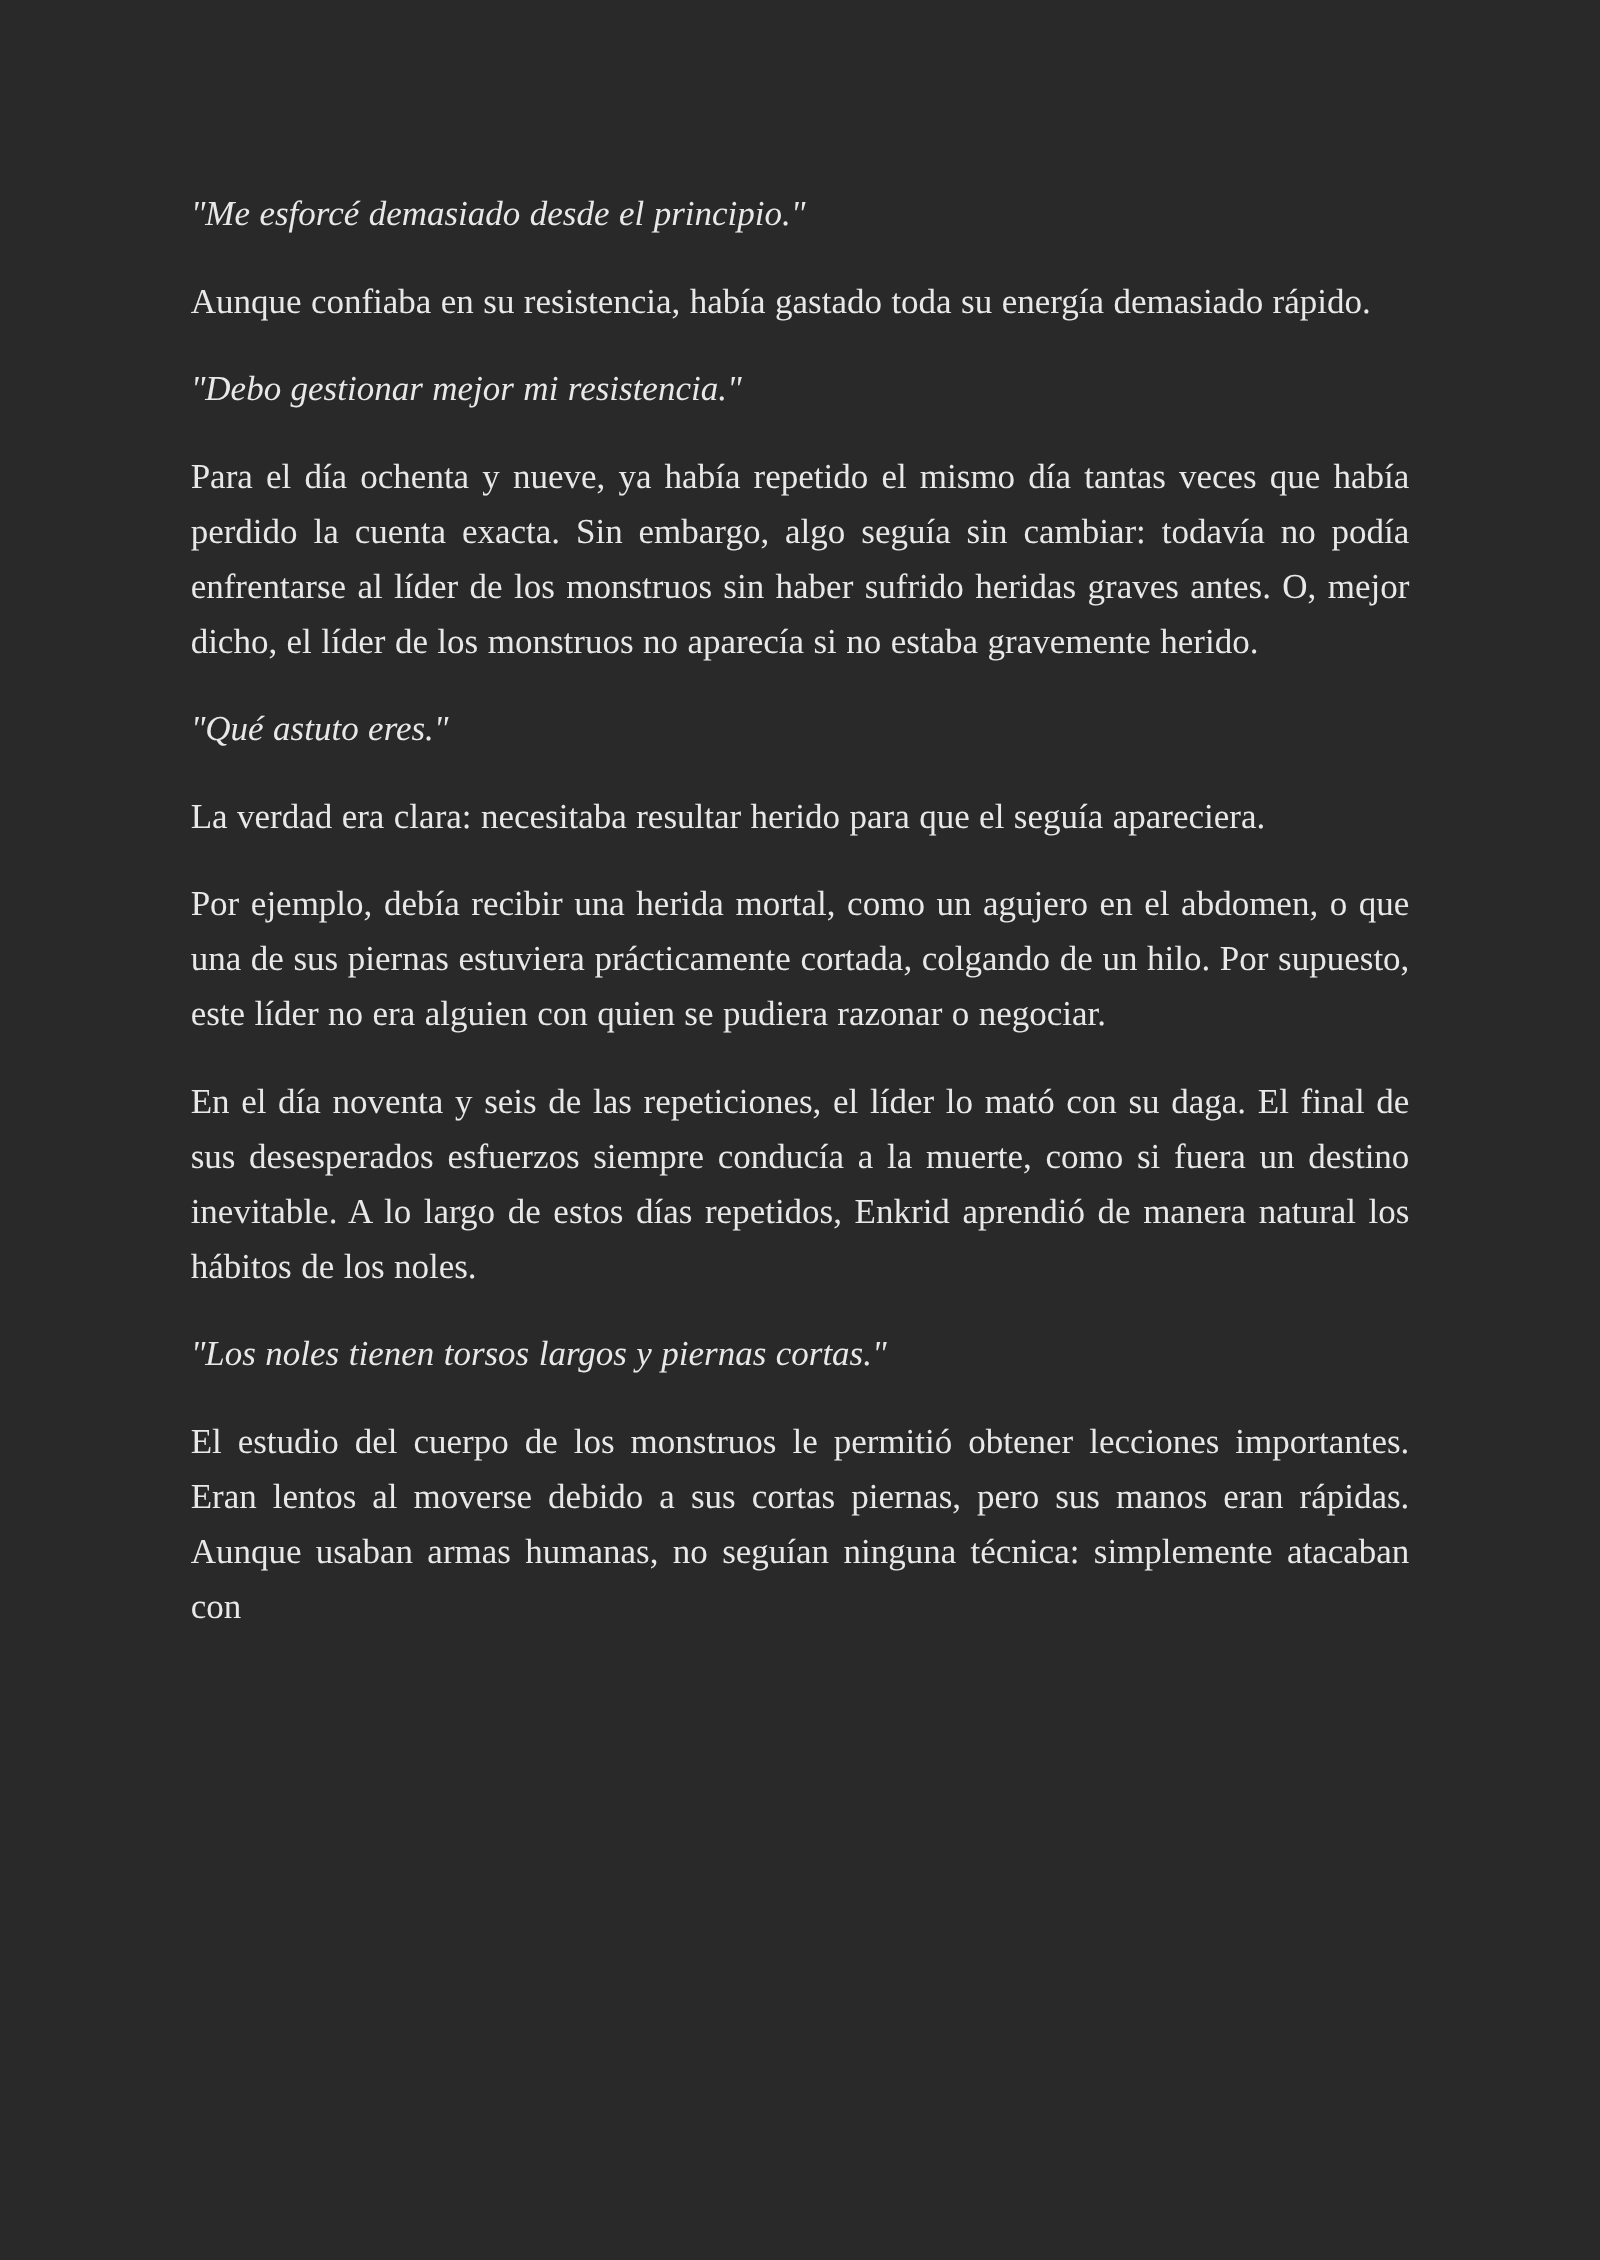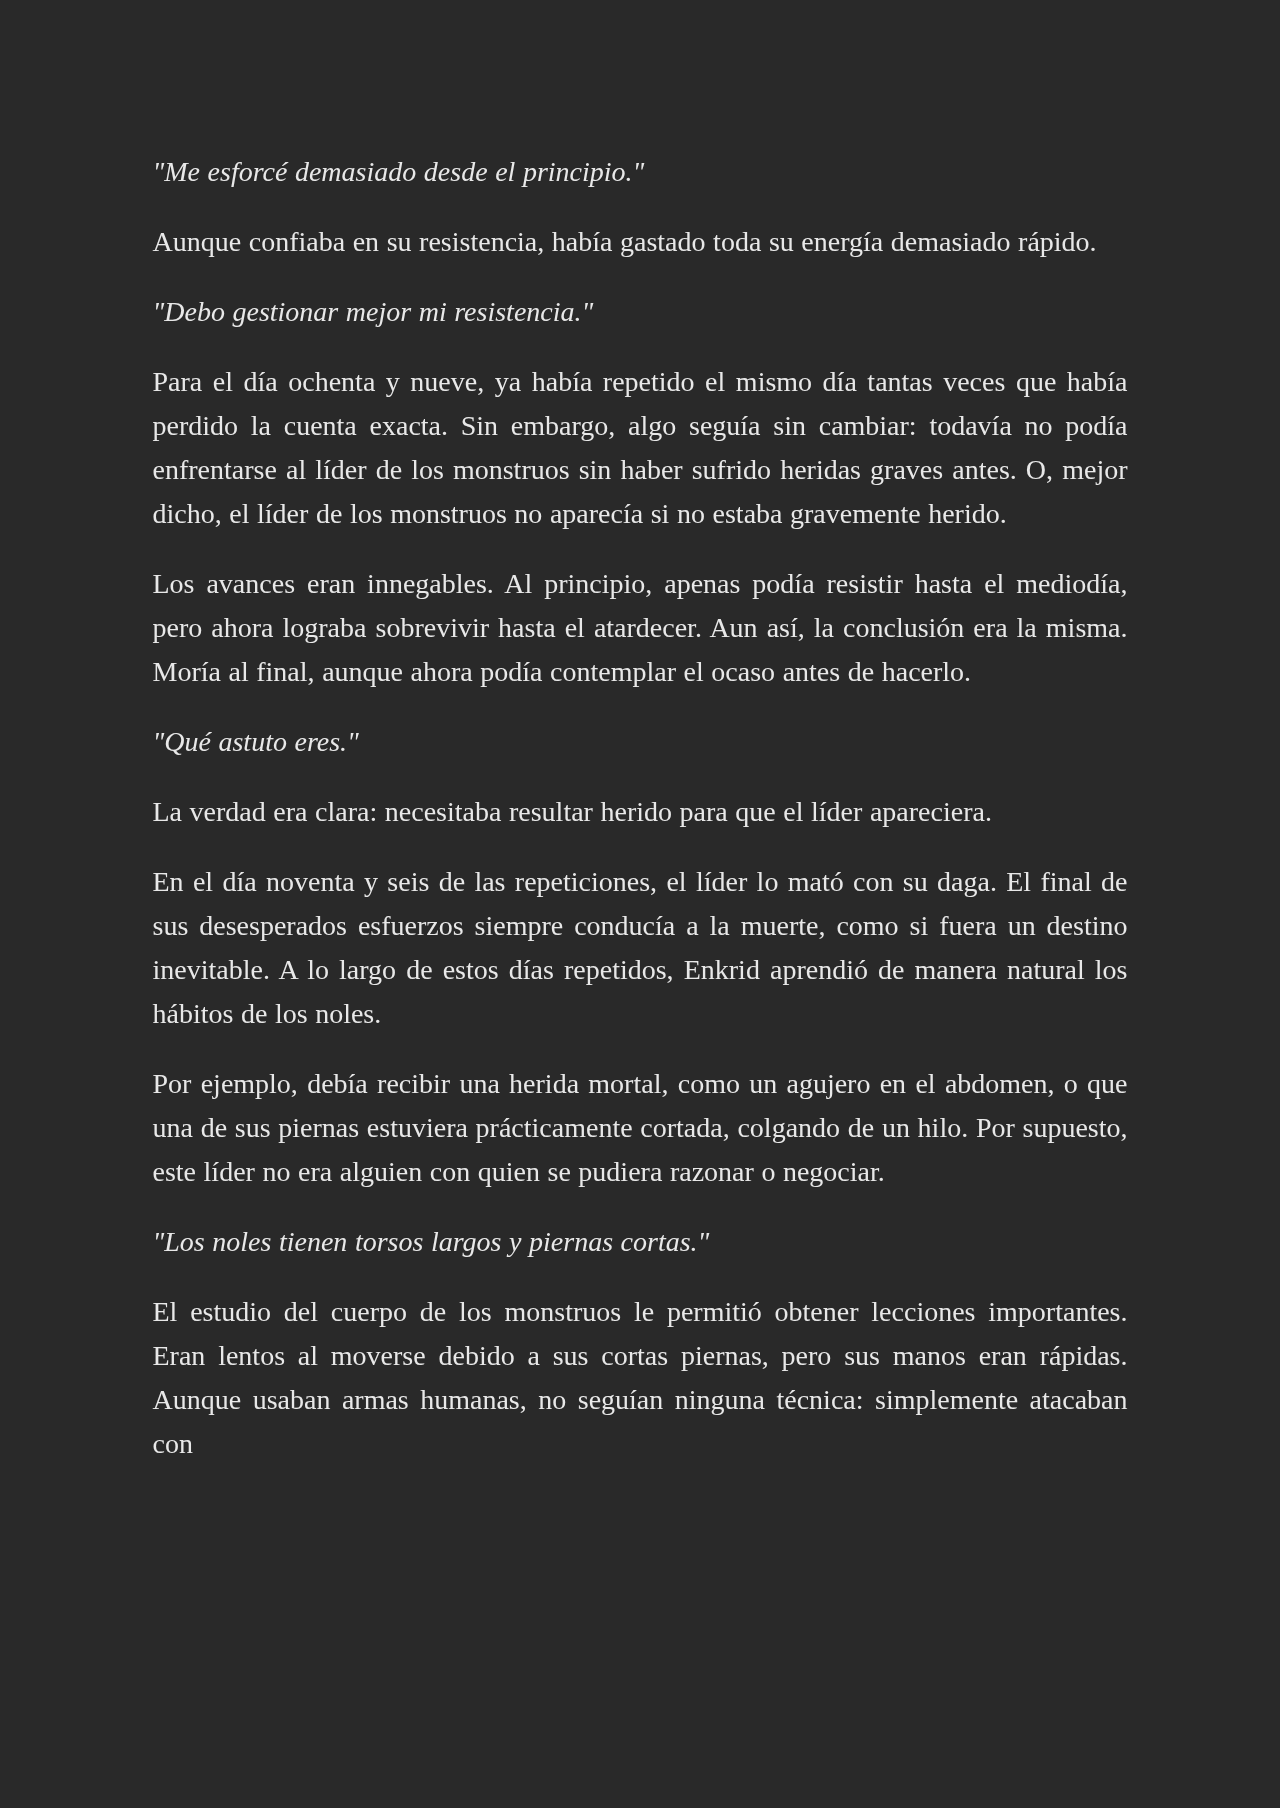--- a/index.html
+++ b/index.html
@@ -36,20 +36,19 @@
   }
 </style>
 </head>
 <body style="background: rgb(41, 41, 41);">
 
 <main class="reader-content" style="color: rgb(232, 232, 232);">
   <p class="para quote">"Me esforcé demasiado desde el principio."</p>
   <p class="para">Aunque confiaba en su resistencia, había gastado toda su energía demasiado rápido.</p>
   <p class="para quote">"Debo gestionar mejor mi resistencia."</p>
   <p class="para">Para el día ochenta y nueve, ya había repetido el mismo día tantas veces que había perdido la cuenta exacta. Sin embargo, algo seguía sin cambiar: todavía no podía enfrentarse al líder de los monstruos sin haber sufrido heridas graves antes. O, mejor dicho, el líder de los monstruos no aparecía si no estaba gravemente herido.</p>
-  <p class="para">Los avances eran innegables. Al principio, apenas podía resistir hasta el mediodía, pero ahora lograba sobrevivir hasta el atardecer. Aun así, la conclusión era la misma. Moría al final, aunque ahora podía contemplar el ocaso antes de hacerlo.</p>
   <p class="para quote">"Qué astuto eres."</p>
-  <p class="para">La verdad era clara: necesitaba resultar herido para que el líder apareciera.</p>
+  <p class="para">La verdad era clara: necesitaba resultar herido para que el seguía apareciera.</p>
+  <p class="para">Por ejemplo, debía recibir una herida mortal, como un agujero en el abdomen, o que una de sus piernas estuviera prácticamente cortada, colgando de un hilo. Por supuesto, este líder no era alguien con quien se pudiera razonar o negociar.</p>
   <p class="para">En el día noventa y seis de las repeticiones, el líder lo mató con su daga. El final de sus desesperados esfuerzos siempre conducía a la muerte, como si fuera un destino inevitable. A lo largo de estos días repetidos, Enkrid aprendió de manera natural los hábitos de los noles.</p>
-  <p class="para">Por ejemplo, debía recibir una herida mortal, como un agujero en el abdomen, o que una de sus piernas estuviera prácticamente cortada, colgando de un hilo. Por supuesto, este líder no era alguien con quien se pudiera razonar o negociar.</p>
   <p class="para quote">"Los noles tienen torsos largos y piernas cortas."</p>
   <p class="para justify-last">El estudio del cuerpo de los monstruos le permitió obtener lecciones importantes. Eran lentos al moverse debido a sus cortas piernas, pero sus manos eran rápidas. Aunque usaban armas humanas, no seguían ninguna técnica: simplemente atacaban con</p>
 </main>
 
 </body></html>

